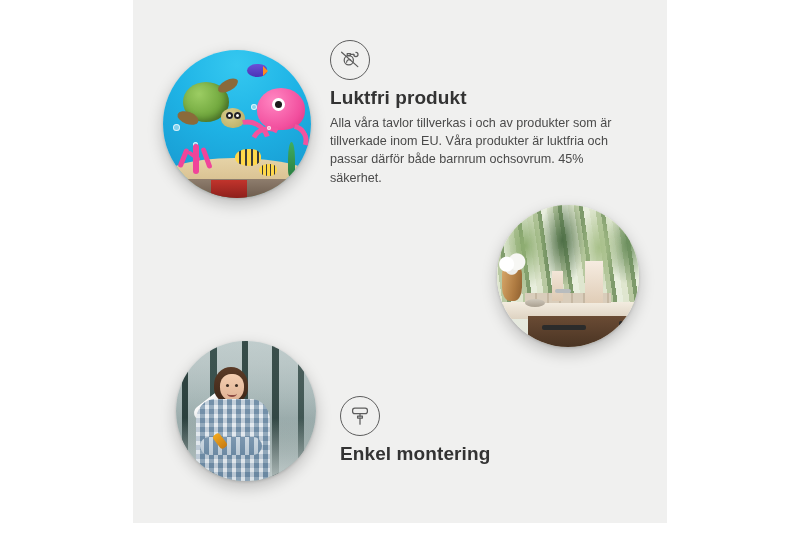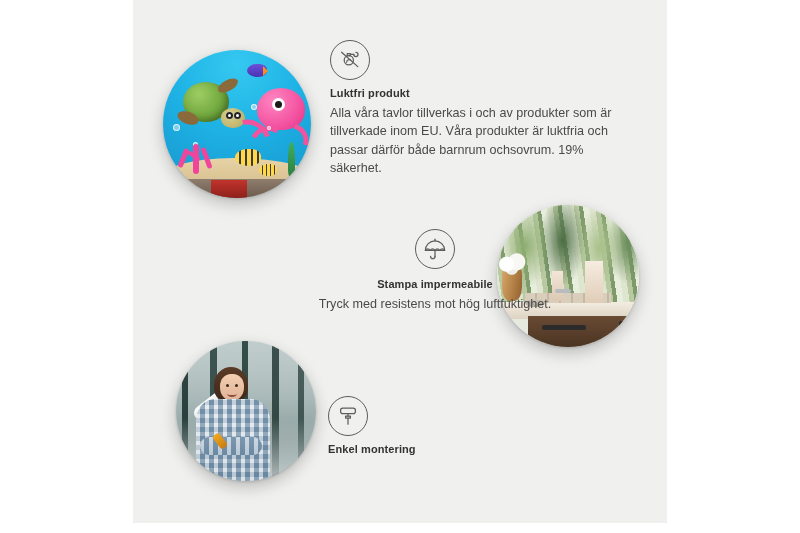--- a/index.html
+++ b/index.html
@@ -284,21 +284,21 @@
 
   .ficon {
     width: 38px; height: 38px;
     border: 1.6px solid #5d5d5d;
     border-radius: 50%;
     display: flex; align-items: center; justify-content: center;
   }
   .ficon svg { display: block; }
 
   .ftitle {
-    font-size: 11px;
+    font-size: 19px;
     font-weight: 700;
     color: #333333;
     letter-spacing: 0.1px;
     margin: 7px 0 4px 0;
     line-height: 1.2;
   }
   .fbody {
     font-size: 12.6px;
     color: #4a4a4a;
     line-height: 1.45;
@@ -308,21 +308,21 @@
   
   #feat-odour { left: 330px; top: 40px; width: 292px; }
   #feat-odour .ficon { margin-left: 0; }
 
   
   #feat-water { left: 205px; top: 229px; width: 460px; text-align: center; }
   #feat-water .ficon { margin: 0 auto; }
   #feat-water .ftitle { margin-top: 9px; }
 
   
-  #feat-mount { left: 328px; top: 396px; width: 280px; }
+  #feat-mount { left: 340px; top: 396px; width: 280px; }
 </style>
 </head>
 <body>
 
 <div id="stage">
 
   <div id="panel"></div>
 
   <div class="circle-img" id="img-ocean">
     <span class="bubble b1"></span>
@@ -384,36 +384,23 @@
       <svg width="26" height="26" viewBox="0 0 26 26" fill="none" stroke="#5d5d5d" stroke-width="1.25" stroke-linecap="round" stroke-linejoin="round">
         <path d="M7.2 13.2 a4.6 4.6 0 1 0 9.2 0 a4.6 4.6 0 1 0 -9.2 0 z"></path>
         <path d="M10.2 8.6 h3.2 v-1.9 h-3.2 z"></path>
         <path d="M13.4 7.4 h3.4"></path>
         <path d="M16.8 7.4 a2.1 2.1 0 1 0 2.1 -2.1"></path>
         <path d="M9.6 15.2 a2.6 2.6 0 0 1 3.9 -2.2"></path>
         <path d="M4.6 5.2 L20.8 19.6"></path>
       </svg>
     </div>
     <div class="ftitle">Luktfri produkt</div>
-    <p class="fbody">Alla våra tavlor tillverkas i och av produkter som är tillverkade inom EU. Våra produkter är luktfria och passar därför både barnrum ochsovrum. 19% säkerhet.</p>
+    <p class="fbody">Alla våra tavlor tillverkas i och av produkter som är tillverkade inom EU. Våra produkter är luktfria och passar därför både barnrum ochsovrum. 45% säkerhet.</p>
   </div>
 
-  <div class="feature" id="feat-water">
-    <div class="ficon">
-      <svg width="26" height="26" viewBox="0 0 26 26" fill="none" stroke="#5d5d5d" stroke-width="1.25" stroke-linecap="round" stroke-linejoin="round">
-        <path d="M3.4 14.4 a9.6 9.6 0 0 1 19.2 0 z"></path>
-        <path d="M3.4 14.4 q2.4 -3.0 4.8 0 q2.4 -3.0 4.8 0 q2.4 -3.0 4.8 0 q2.4 -3.0 4.8 0"></path>
-        <path d="M13 14.4 V20.4"></path>
-        <path d="M13 20.4 a2.2 2.2 0 0 1 -4.4 0"></path>
-        <path d="M13 4.8 V3.2"></path>
-      </svg>
-    </div>
-    <div class="ftitle">Stampa impermeabile</div>
-    <p class="fbody">Tryck med resistens mot hög luftfuktighet.</p>
-  </div>
 
   <div class="feature" id="feat-mount">
     <div class="ficon">
       <svg width="26" height="26" viewBox="0 0 26 26" fill="none" stroke="#5d5d5d" stroke-width="1.25" stroke-linecap="round" stroke-linejoin="round">
         <rect x="5.6" y="5.0" width="14.8" height="5.6" rx="2.2"></rect>
         <path d="M13 10.6 V13.2"></path>
         <path d="M10.6 13.2 h4.8 v1.9 h-4.8 z"></path>
         <path d="M13 15.1 V21.2"></path>
       </svg>
     </div>

